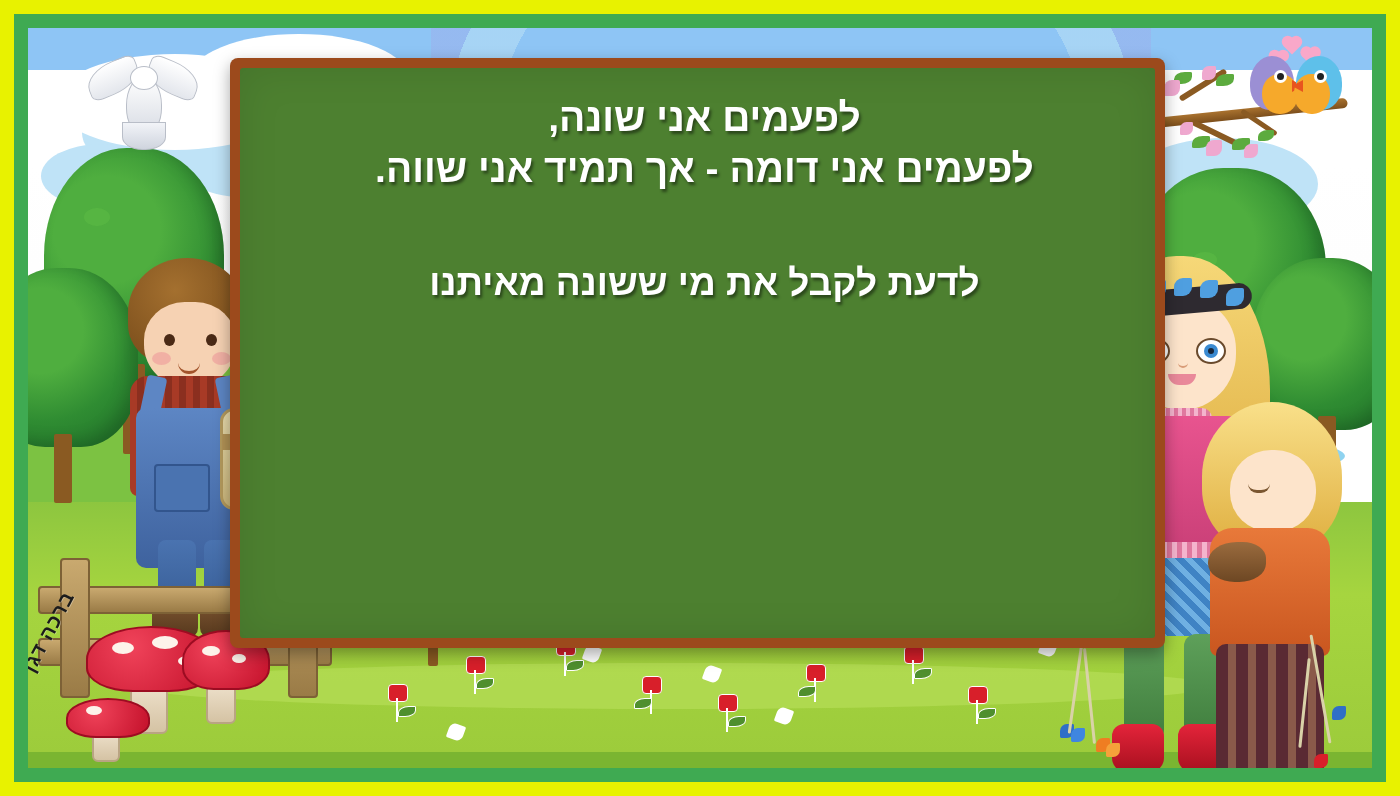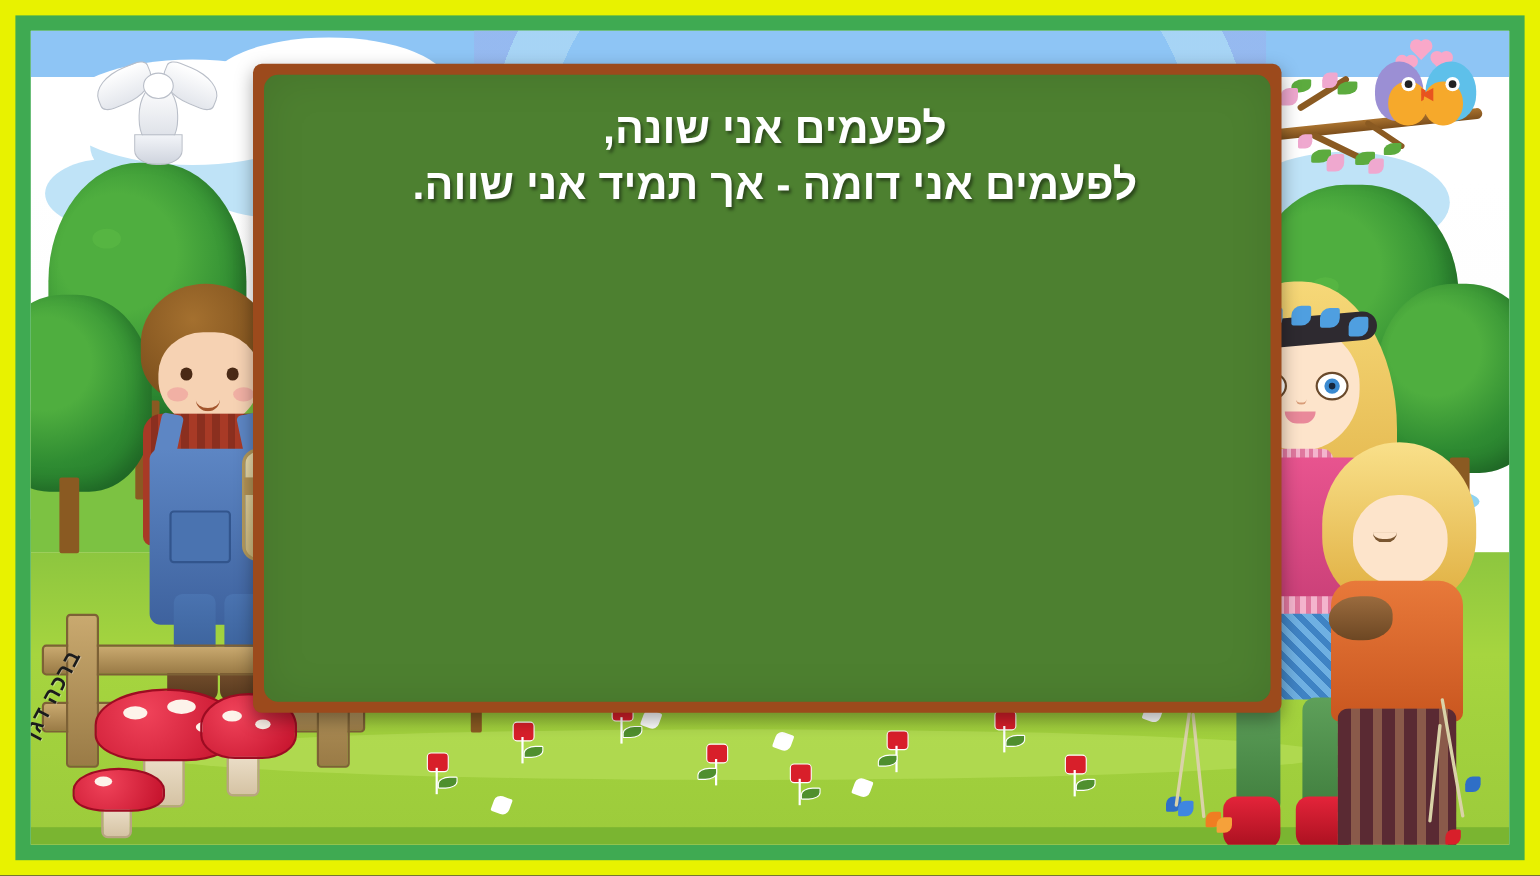--- a/index.html
+++ b/index.html
@@ -96,21 +96,21 @@
     left:202px;top:30px;width:935px;height:590px;
     background:#9c4a1c;
     border-radius:8px;
     box-shadow:0 6px 16px rgba(0,0,0,.35);
     box-sizing:border-box;
     padding:10px;
   }
   .board-inner{
     width:100%;height:100%;
     background:#4d8030;
-    border-radius:13px;
+    border-radius:3px;
     box-sizing:border-box;
     display:flex;flex-direction:column;
     align-items:center;justify-content:flex-start;
     padding:24px 46px 20px 60px;
     box-shadow:inset 0 0 40px rgba(0,0,0,.10);
   }
   .board-text{
     direction:rtl;text-align:center;
     color:#ffffff;
     font-weight:bold;
@@ -581,20 +581,21 @@
     <div class="daisy" style="left:748px;bottom:44px;"></div>
     <div class="daisy" style="left:420px;bottom:28px;"></div>
     <div class="daisy" style="left:1012px;bottom:112px;"></div>
 
     <div class="board">
       <div class="board-inner">
         <div class="board-text">
           <div class="para l1">לפעמים אני שונה,</div>
           <div class="para l2">לפעמים אני דומה - אך תמיד אני שווה.</div>
           <div class="gap-big"></div>
+          <div class="para l4">לדעת לקבל את מי ששונה מאיתנו</div>
           <div class="gap-mid"></div>
           <div class="gap-sm"></div>
         </div>
       </div>
     </div>
 
     <div class="signature">ברכה דגן</div>
 
   </div>
 </div>

